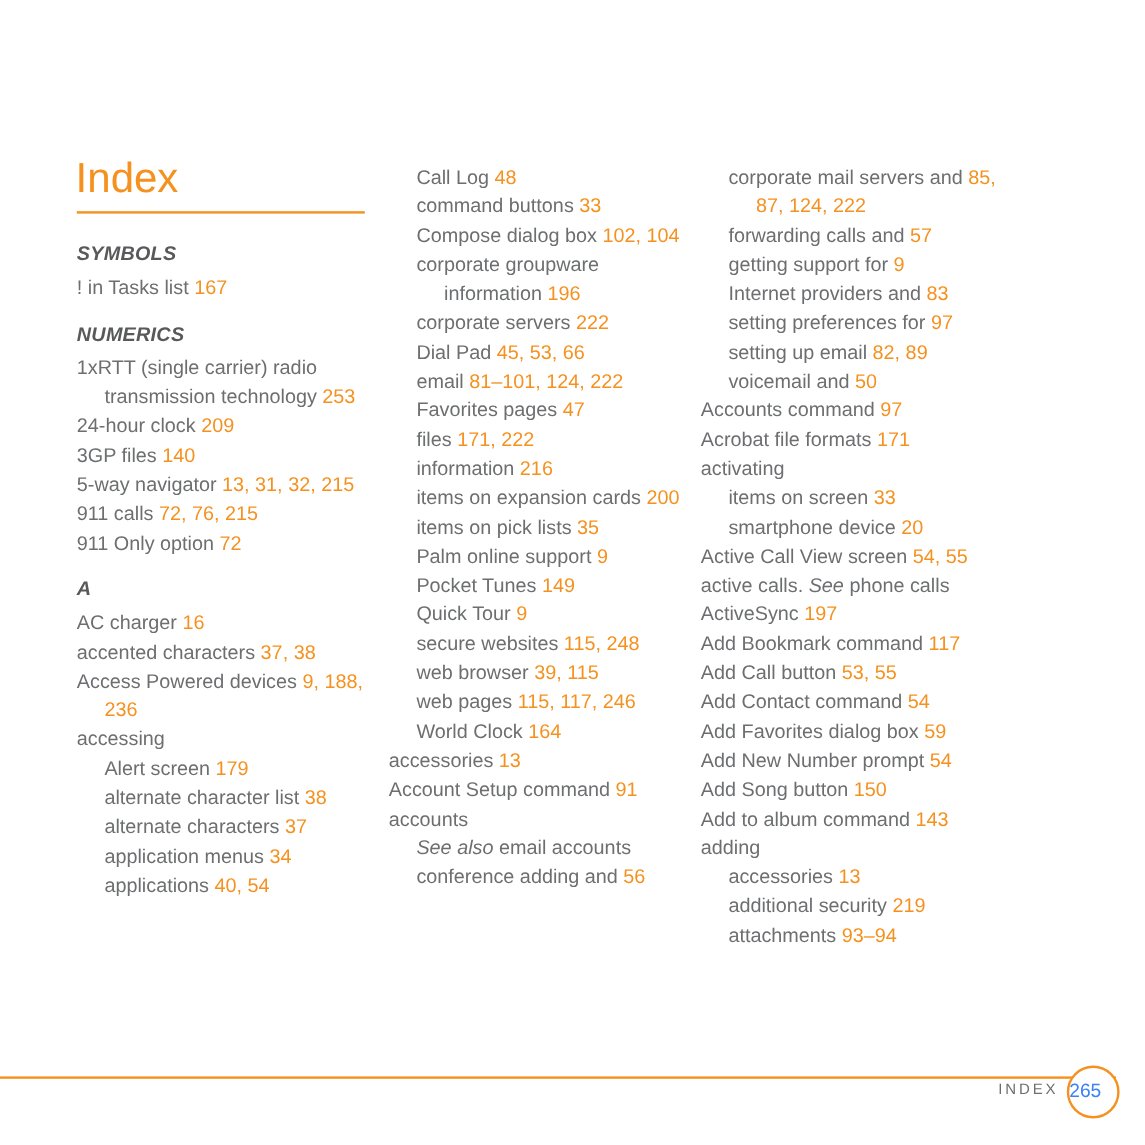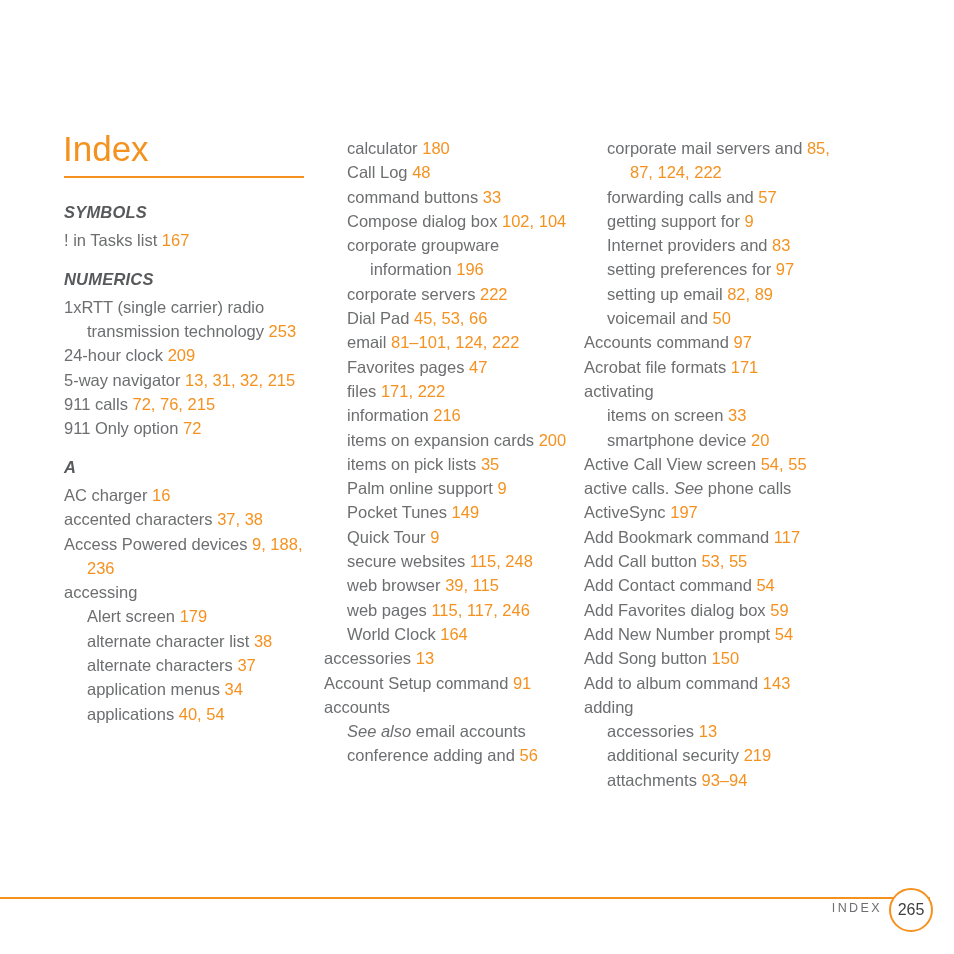--- a/index.html
+++ b/index.html
@@ -121,59 +121,59 @@
     left: 889px;
     top: 888px;
     width: 44px;
     height: 44px;
     border: 2px solid #f5911e;
     border-radius: 50%;
     background: #ffffff;
     box-sizing: border-box;
     display: flex;
     align-items: center;
-    justify-content: center;
+    justify-content: flex-start;
     font-size: 16px;
-    color: #404040;
+    color: #3b82f6;
   }
 </style>
 </head>
 <body>
 
 <div class="page">
 
   <div class="index-title">Index</div>
   <div class="title-rule"></div>
 
   <div class="columns">
     <div class="col col-1">
       <div class="col-inner" id="col-0-inner">
           <div class="section-head first">SYMBOLS</div>
           <div class="entry"><span>! in Tasks list </span><span class="pg">167</span></div>
           <div class="section-head">NUMERICS</div>
           <div class="entry"><span>1xRTT (single carrier) radio transmission technology </span><span class="pg">253</span></div>
           <div class="entry"><span>24-hour clock </span><span class="pg">209</span></div>
+          <div class="entry"><span>3GP files </span><span class="pg">140</span></div>
           <div class="entry"><span>5-way navigator </span><span class="pg">13, 31, 32, 215</span></div>
           <div class="entry"><span>911 calls </span><span class="pg">72, 76, 215</span></div>
           <div class="entry"><span>911 Only option </span><span class="pg">72</span></div>
           <div class="section-head">A</div>
           <div class="entry"><span>AC charger </span><span class="pg">16</span></div>
           <div class="entry"><span>accented characters </span><span class="pg">37, 38</span></div>
           <div class="entry"><span>Access Powered devices </span><span class="pg">9, 188, 236</span></div>
           <div class="entry"><span>accessing</span></div>
           <div class="entry sub"><span>Alert screen </span><span class="pg">179</span></div>
           <div class="entry sub"><span>alternate character list </span><span class="pg">38</span></div>
           <div class="entry sub"><span>alternate characters </span><span class="pg">37</span></div>
           <div class="entry sub"><span>application menus </span><span class="pg">34</span></div>
           <div class="entry sub"><span>applications </span><span class="pg">40, 54</span></div>
         </div>
     </div>
     <div class="col col-2">
       <div class="col-inner" id="col-1-inner">
-          <div class="entry sub"><span>calculator </span><span class="pg">180</span></div>
           <div class="entry sub"><span>Call Log </span><span class="pg">48</span></div>
           <div class="entry sub"><span>command buttons </span><span class="pg">33</span></div>
           <div class="entry sub"><span>Compose dialog box </span><span class="pg">102, 104</span></div>
           <div class="entry sub"><span>corporate groupware information </span><span class="pg">196</span></div>
           <div class="entry sub"><span>corporate servers </span><span class="pg">222</span></div>
           <div class="entry sub"><span>Dial Pad </span><span class="pg">45, 53, 66</span></div>
           <div class="entry sub"><span>email </span><span class="pg">81–101, 124, 222</span></div>
           <div class="entry sub"><span>Favorites pages </span><span class="pg">47</span></div>
           <div class="entry sub"><span>files </span><span class="pg">171, 222</span></div>
           <div class="entry sub"><span>information </span><span class="pg">216</span></div>

